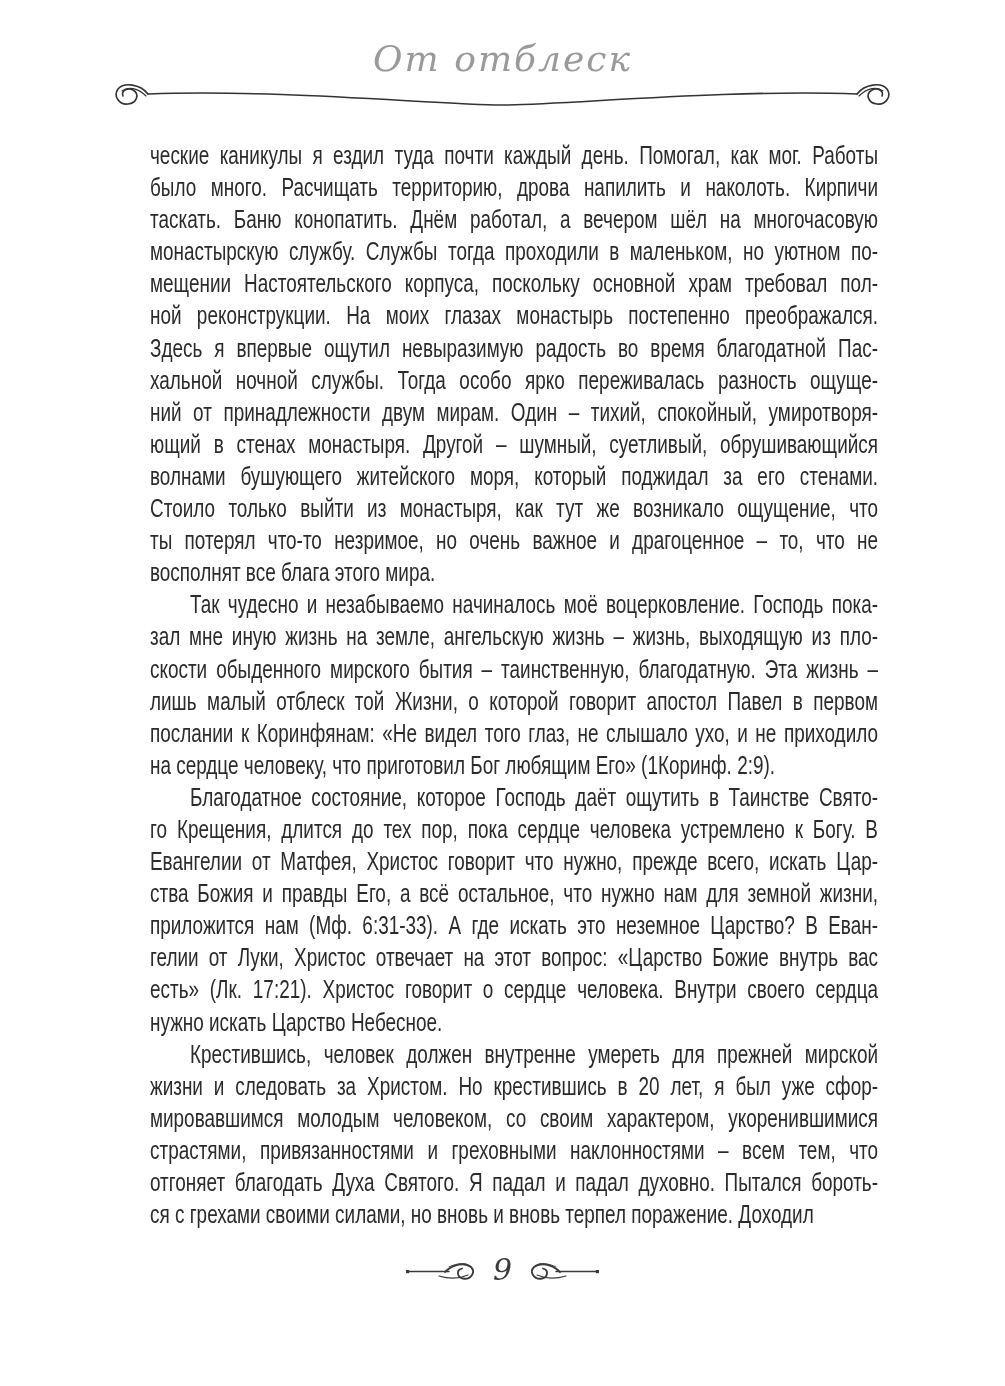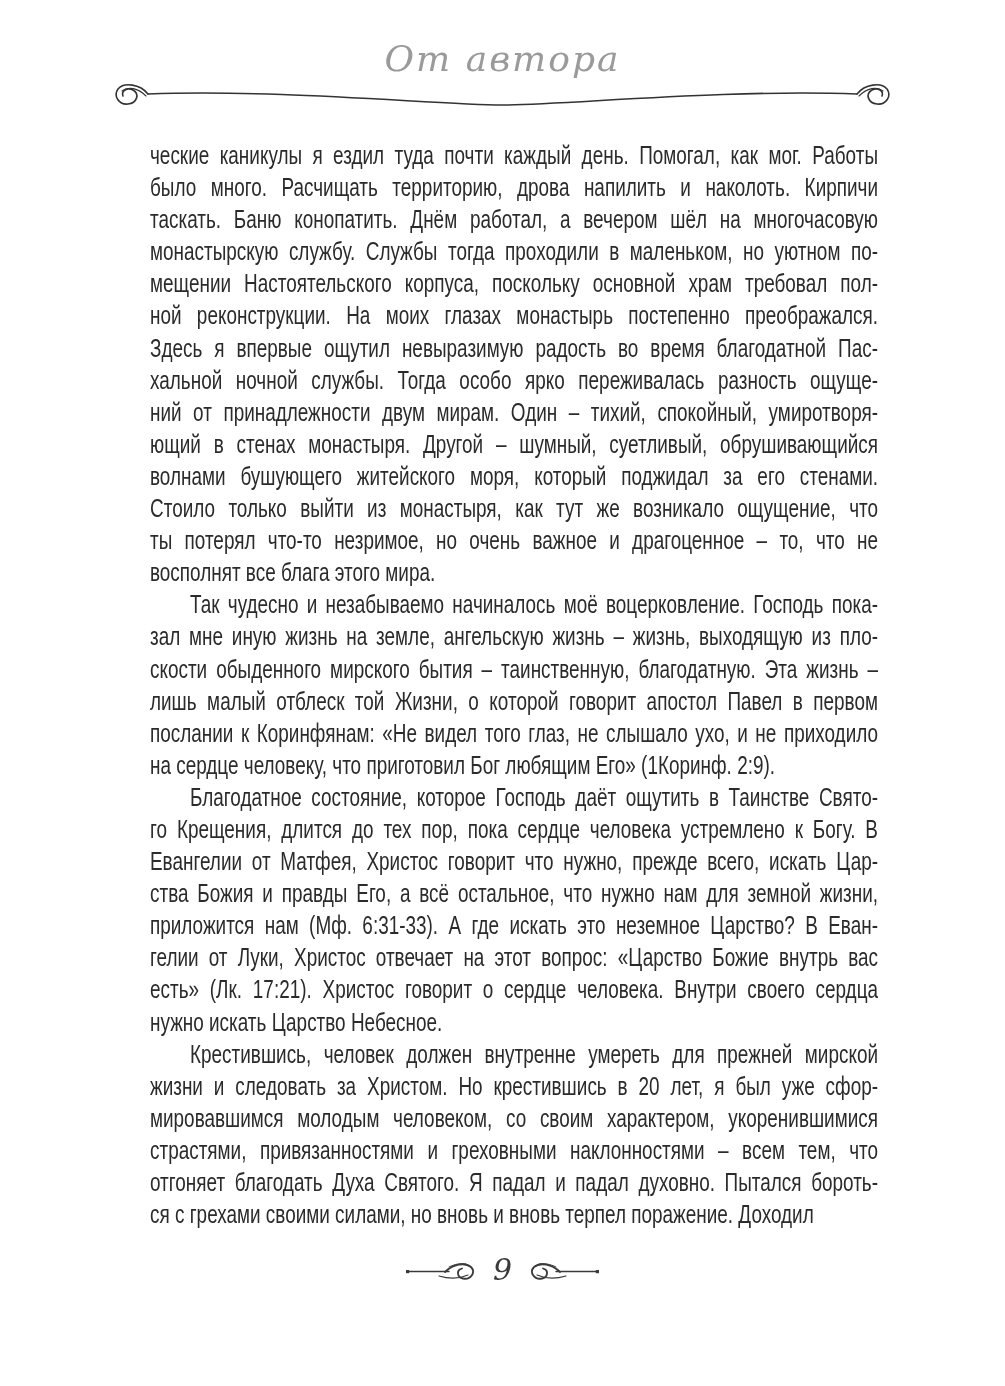--- a/index.html
+++ b/index.html
@@ -76,21 +76,21 @@
     line-height: 1;
     transform: translateY(-2px);
   }
   svg { display: block; }
 </style>
 </head>
 <body>
 
 <div class="page">
 
-  <div class="header-title">От автора</div>
+  <div class="header-title">От отблеск</div>
 
   <svg class="divider" width="785" height="34" viewBox="0 0 785 34" fill="none" stroke="#333333" stroke-linecap="round">
 
     <path stroke-width="1.6" d="M38,14 C30,4 14,2 8,9 C3,16 9,25 18,24 C27,23 30,14 23,10 C17,7 11,11 13,16"></path>
     <path stroke-width="1.1" d="M36,16 C28,8 18,6 12,11"></path>
 
     <path stroke-width="1.6" d="M38,14 C170,9 330,25 392,25 C454,25 615,9 747,14"></path>
 
     <path stroke-width="1.6" d="M747,14 C755,4 771,2 777,9 C782,16 776,25 767,24 C758,23 755,14 762,10 C768,7 774,11 772,16"></path>
     <path stroke-width="1.1" d="M749,16 C757,8 767,6 773,11"></path>

